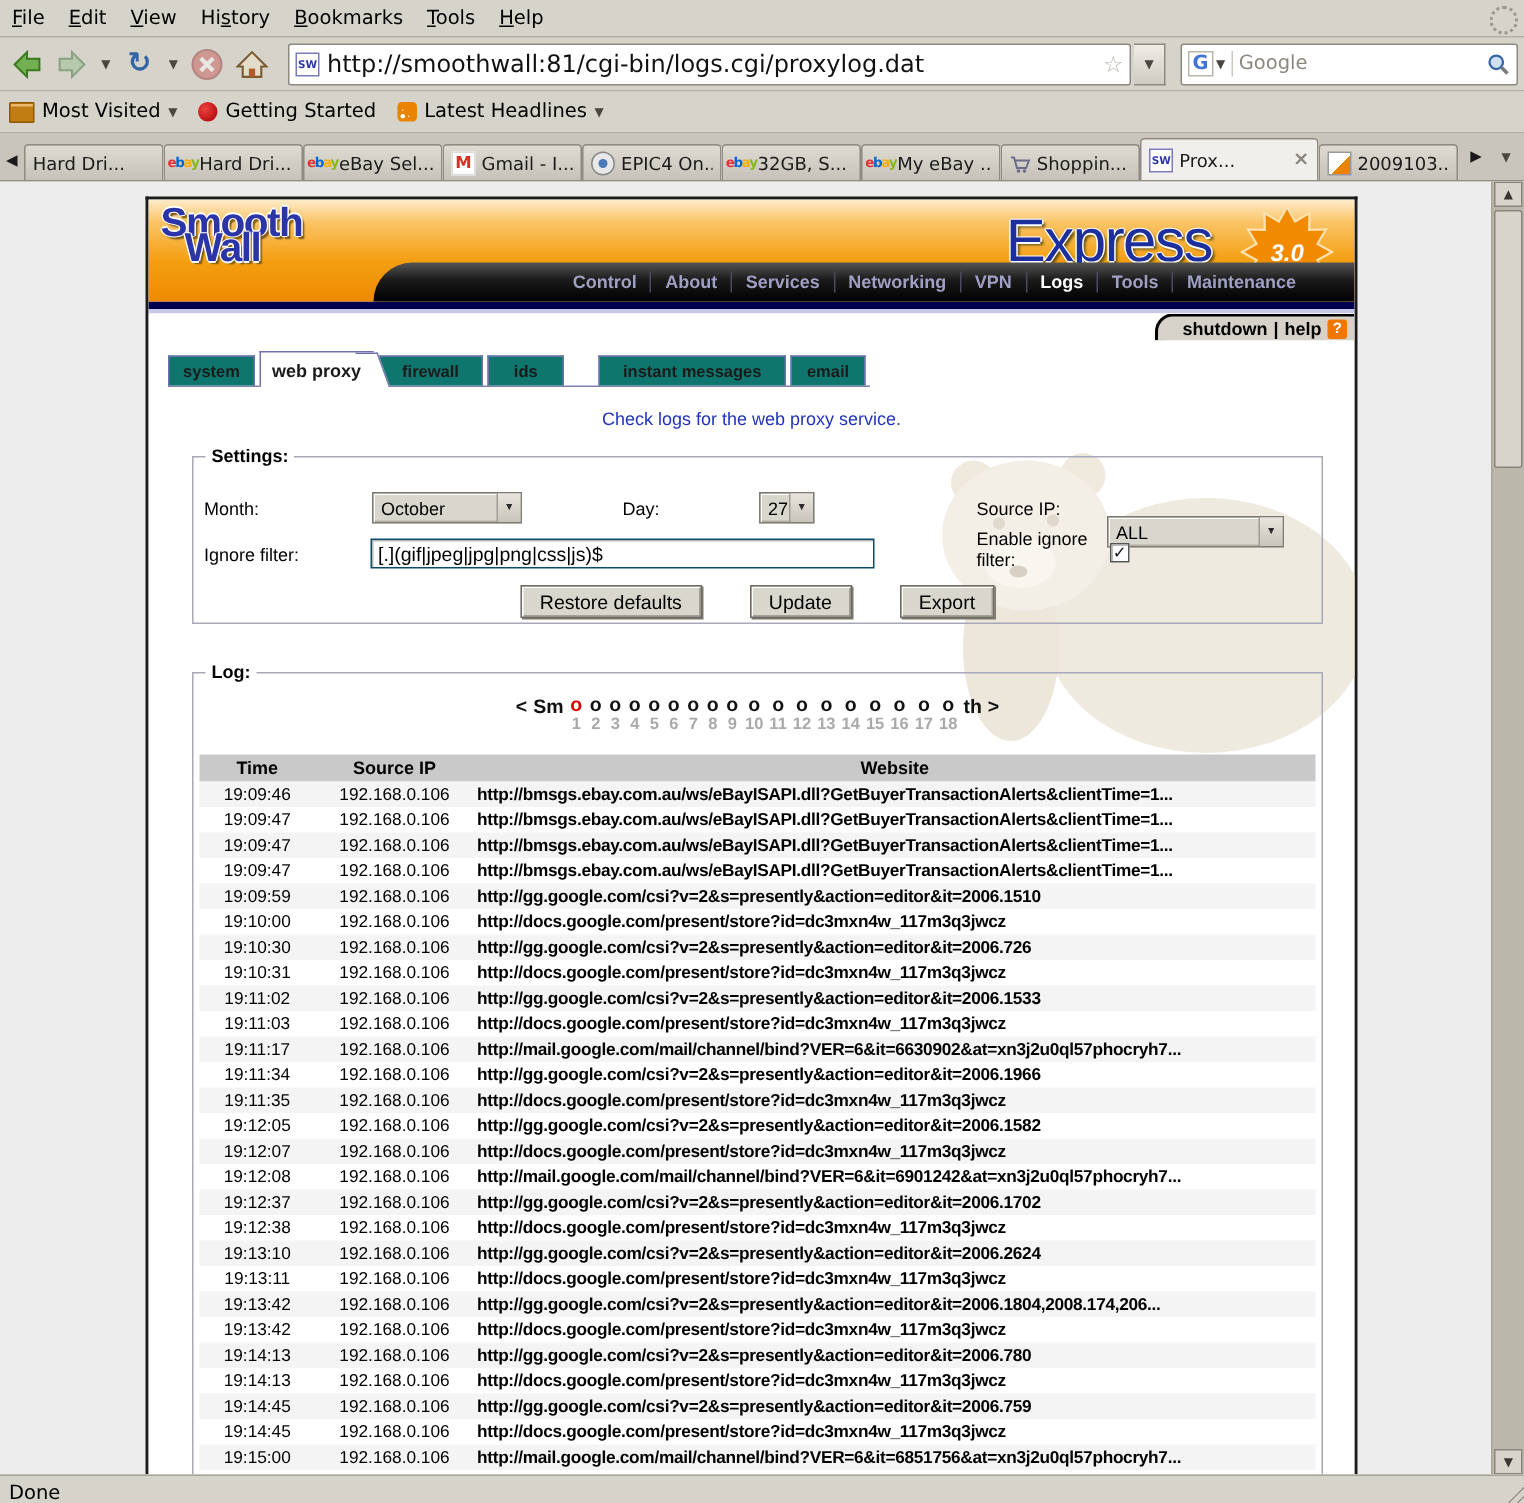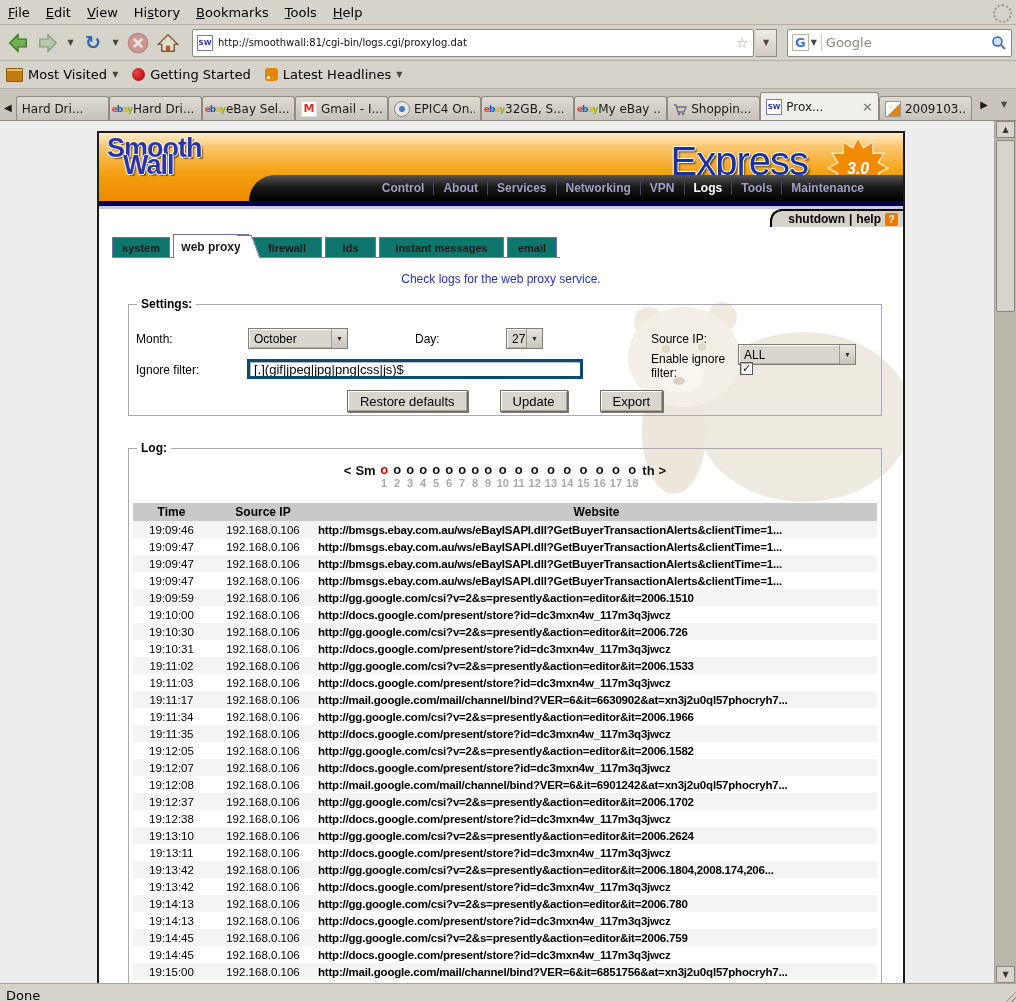--- a/index.html
+++ b/index.html
@@ -13,21 +13,21 @@
   .throbber{position:absolute;right:4px;top:4px;width:15px;height:15px;border:2px dotted #9a968c;border-radius:50%;}
 
   
   .toolbar{height:35px;display:flex;align-items:center;background:#d6d3ca;border-bottom:1px solid #b3afa5;padding:0 4px;gap:2px;}
   .tbtn{width:28px;height:28px;display:flex;align-items:center;justify-content:center;border-radius:3px;}
   .tbtn.small{width:13px;}
   .drop-caret{font-size:8px;color:#4a463f;}
   .icon-refresh{font-size:19px;font-weight:bold;color:#3465a4;line-height:19px;}
   .stop-wrap{opacity:.45;}
   .urlbar{flex:0 0 552px;height:26px;background:#fff;border:1px solid #8d8a82;border-radius:2px;display:flex;align-items:center;padding:0 4px;gap:5px;margin-left:8px;}
-  .url-text{flex:1;font-size:10px;color:#111;white-space:nowrap;overflow:hidden;}
+  .url-text{flex:1;font-size:16px;color:#111;white-space:nowrap;overflow:hidden;}
   .star{font-size:15px;color:#b5b1a7;}
   .url-drop{width:20px;height:26px;background:linear-gradient(#efece6,#cfcbc2);border:1px solid #8d8a82;border-left:none;display:flex;align-items:center;justify-content:center;}
   .searchbox{margin-left:8px;flex:1;height:26px;background:#fff;border:1px solid #8d8a82;border-radius:2px;display:flex;align-items:center;padding:0 4px;gap:4px;min-width:0;}
   .g-eng{display:flex;align-items:center;gap:2px;border-right:1px solid #ccc8bf;padding-right:4px;}
   .g-letter{font-weight:bold;font-size:13px;color:#4274d8;border:1px solid #b9b5ab;padding:0 2px;background:#fff;}
   .search-text{flex:1;font-size:13px;color:#8c887f;white-space:nowrap;overflow:hidden;}
 
   
   .bookmarksbar{height:27px;display:flex;align-items:center;background:#d6d3ca;border-bottom:1px solid #b3afa5;padding:0 6px;gap:14px;}
   .bm{display:flex;align-items:center;gap:5px;font-size:13px;color:#000;}
@@ -95,21 +95,21 @@
   
   .fset{position:absolute;border:1px solid #a8a8b8;box-sizing:border-box;background:transparent;}
   .fset .legend{position:absolute;top:-8px;left:8px;background:#fff;padding:0 4px;font-size:12px;font-weight:bold;color:#000;}
   .fs-settings{left:29px;top:77px;width:754px;height:112px;}
   .fs-log{left:29px;top:221px;width:754px;height:535px;border-bottom:none;}
 
   .flabel{position:absolute;font-size:12px;color:#000;}
   .gselect{position:absolute;height:21px;background:#d9d6cd;border:1px solid #7f7c75;box-shadow:inset 1px 1px 0 #fff,inset -1px -1px 0 #b3afa5;display:flex;align-items:stretch;box-sizing:border-box;}
   .gselect .val{flex:1;display:flex;align-items:center;padding:0 5px;font-size:12px;color:#000;white-space:nowrap;overflow:hidden;}
   .gselect .arr{width:15px;border-left:1px solid #a09c93;display:flex;align-items:center;justify-content:center;font-size:7px;color:#2a2a2a;background:linear-gradient(#e8e5de,#c8c4bb);}
-  .ginput{position:absolute;height:20px;background:#fff;border:3px solid #0c4a6e;box-shadow:inset 1px 1px 0 #b9b9b9;display:flex;align-items:center;padding:0 4px;font-size:13px;color:#000;box-sizing:border-box;white-space:nowrap;overflow:hidden;}
+  .ginput{position:absolute;height:20px;background:#fff;border:1px solid #0c4a6e;box-shadow:inset 1px 1px 0 #b9b9b9;display:flex;align-items:center;padding:0 4px;font-size:13px;color:#000;box-sizing:border-box;white-space:nowrap;overflow:hidden;}
   .gcheck{position:absolute;width:13px;height:13px;background:#fff;border:1px solid #565656;box-shadow:inset 1px 1px 0 #bbb;display:flex;align-items:center;justify-content:center;font-size:11px;color:#111;box-sizing:border-box;}
   .btnrow{position:absolute;left:0;right:0;top:85px;display:flex;justify-content:center;gap:32px;}
   .gbtn{height:22px;background:#d9d6cd;border:1px solid #6f6b63;box-shadow:inset 1px 1px 0 #fff,inset -1px -1px 0 #a5a199,1px 1px 0 #7a776f;display:flex;align-items:center;justify-content:center;padding:0 12px;font-size:13px;color:#000;box-sizing:border-box;}
 
   
   .pager{position:absolute;left:0;right:0;top:14px;display:flex;justify-content:center;align-items:flex-start;gap:4px;font-weight:bold;font-size:13px;color:#111;}
   .pgcol{display:flex;flex-direction:column;align-items:center;min-width:9px;}
   .pgcol .o{line-height:13px;}
   .pgcol .o.cur{color:#dd0000;}
   .pgcol .num{font-size:11px;line-height:14px;color:#a9a9a9;}
@@ -340,21 +340,21 @@
           <circle cx="112" cy="72" r="4" fill="#d8cfc0"></circle>
           <circle cx="148" cy="70" r="4" fill="#d8cfc0"></circle>
           <ellipse cx="125" cy="104" rx="6" ry="4" fill="#cfc5b4"></ellipse>
         </svg>
 
         <div class="ptabs" id="ptabs">
             <div class="ptab" style="width: 58px;">system</div>
             <div class="ptab active" style="width: 76px;">web proxy</div>
             <div class="ptab" style="width: 70px;">firewall</div>
             <div class="ptab" style="width: 51px;">ids</div>
-            <div class="ptab" style="width: 125px;">instant messages</div>
+            <div class="ptab" style="width: 125px; margin-left: 20px;">instant messages</div>
             <div class="ptab" style="width: 50px;">email</div>
           </div>
         <div class="intro">Check logs for the web proxy service.</div>
 
         <div class="fset fs-settings">
           <span class="legend">Settings:</span>
           <span class="flabel" style="left:7px;top:27px">Month:</span>
           <div class="gselect" style="left:119px;top:23px;width:100px">
             <span class="val">October</span>
             <span class="arr">▼</span>

